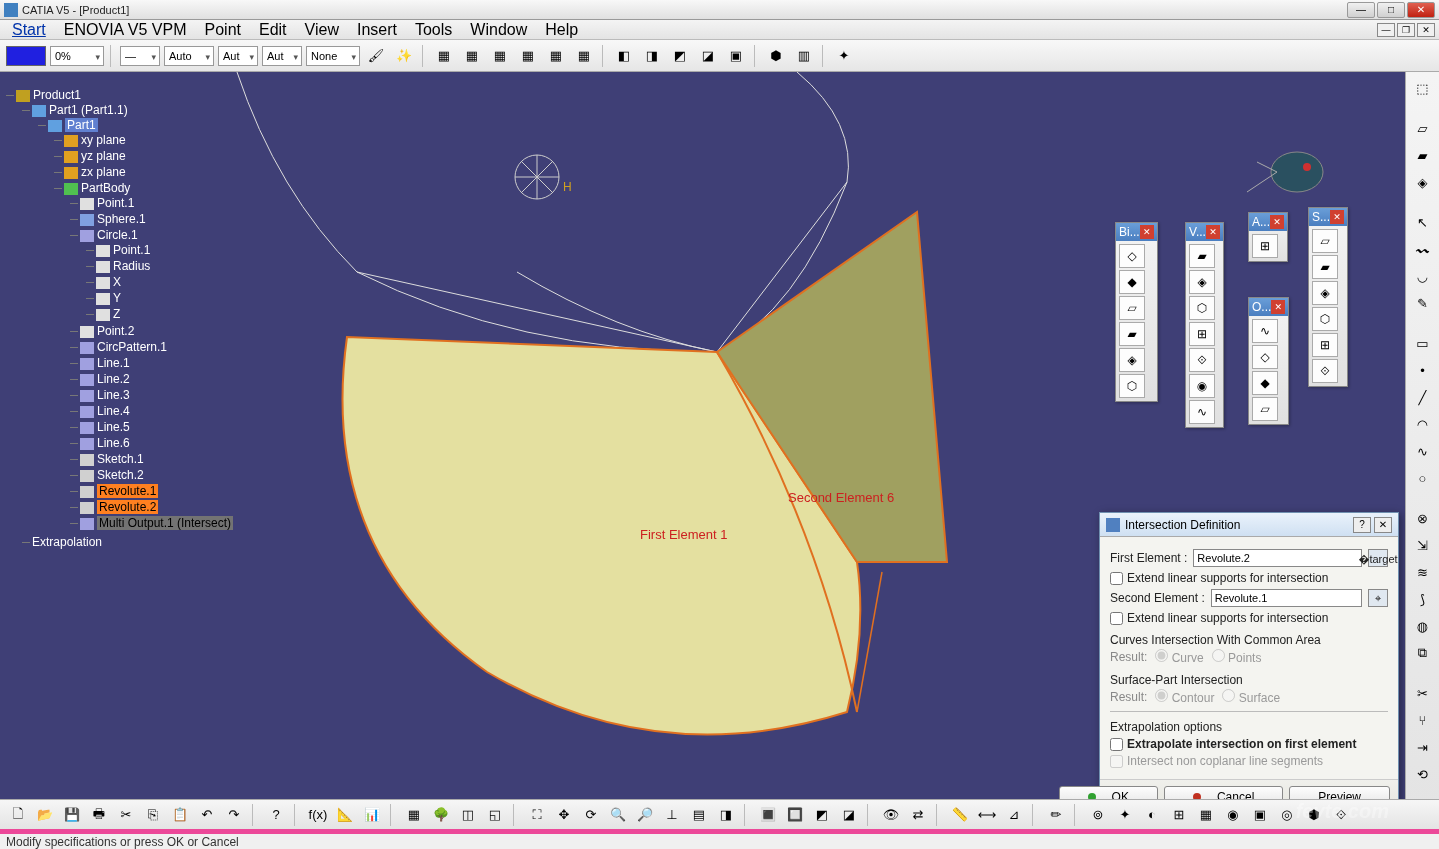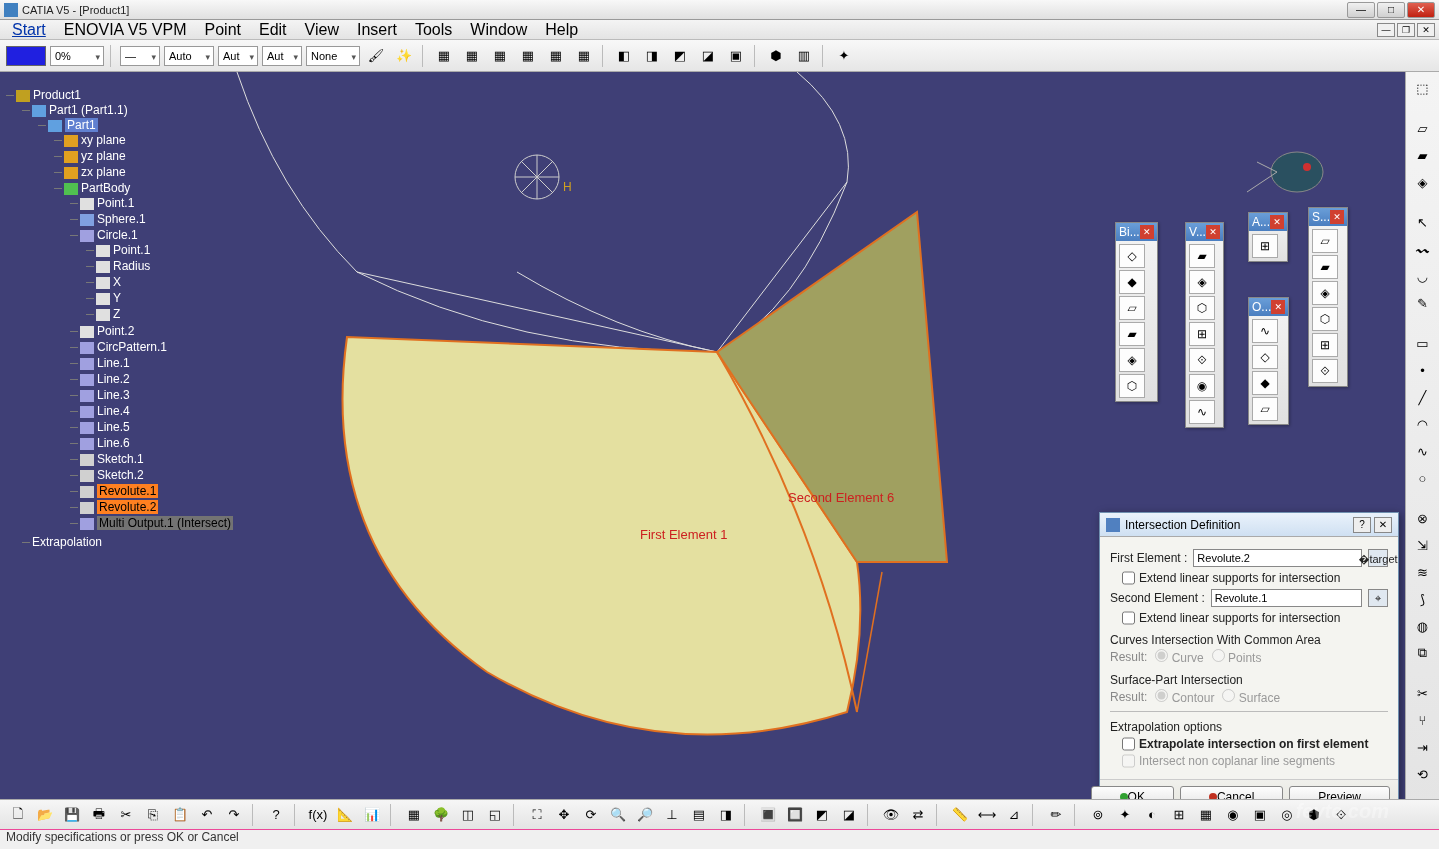--- a/index.html
+++ b/index.html
@@ -60,36 +60,36 @@
 .dialog { position:absolute; right:40px; top:440px; width:300px; background:#f4f4f0; border:1px solid #7090b0; box-shadow:2px 2px 8px rgba(0,0,0,0.4);}
 .dialog .dlg-title { height:24px; background:linear-gradient(#eaf2fb,#cfe0f2); display:flex; align-items:center; padding:0 6px; font-size:12px; border-bottom:1px solid #aaa;}
 .dialog .dlg-title .dlg-icon{ width:14px;height:14px; background:#5080c0; margin-right:5px;}
 .dialog .dlg-title .dlg-btns{margin-left:auto; display:flex; gap:3px;}
 .dialog .dlg-title .dlg-btns span{ width:18px;height:16px; border:1px solid #888; background:#eee; font-size:10px; display:flex;align-items:center;justify-content:center; cursor:pointer;}
 .dialog .dlg-body { padding:8px 10px; font-size:12px; color:#222;}
 .dialog .row { display:flex; align-items:center; margin:4px 0; gap:6px;}
 .dialog label{ white-space:nowrap;}
 .dialog input[type=text]{ flex:1; height:18px; border:1px solid #888; padding:0 3px; font-size:11px; background:#fff;}
 .dialog .pick{ width:20px;height:18px; border:1px solid #888; background:#e0e8f0; font-size:11px; display:flex;align-items:center;justify-content:center; cursor:pointer;}
-.dialog .chk { display:flex; gap:4px; margin:3px 12px;}
+.dialog .chk { display:flex; align-items:center; gap:4px; margin:3px 0;}
 .dialog .sect { font-weight:normal; color:#222; margin-top:8px;}
 .dialog .subr { display:flex; align-items:center; gap:8px; color:#888; margin:2px 0 6px 0;}
 .dialog .subr input[type=radio]{ accent-color:#888;}
 .dialog hr { border:none; border-top:1px solid #bbb; margin:4px 0;}
 .dialog .disabled { color:#999;}
 .dialog .dlg-foot { display:flex; justify-content:flex-end; gap:6px; padding:6px 8px; border-top:1px solid #ccc; background:linear-gradient(#f0f0ec,#e4e4dc);}
-.dialog .dlg-foot button { height:22px; padding:0 28px; border:1px solid #888; border-radius:3px; background:linear-gradient(#fdfdfd,#e4e4e4); font-size:11px; cursor:pointer; display:flex;align-items:center;gap:0;}
+.dialog .dlg-foot button { height:22px; padding:0 28px; border:1px solid #888; border-radius:3px; background:linear-gradient(#fdfdfd,#e4e4e4); font-size:11px; cursor:pointer; display:flex;align-items:center;gap:16px;}
 .dialog .dot{ width:8px;height:8px; border-radius:50%;}
 .dialog .dot.g{background:#30a030;} .dialog .dot.r{background:#c03020;}
 
 .bottom-toolbar { position:absolute; left:0; right:0; bottom:20px; height:30px; background:linear-gradient(#f6f6f6,#e4e4e4); border-top:1px solid #aaa; display:flex; align-items:center; padding:0 6px; gap:3px;}
 .bottom-toolbar .bb { width:24px; height:24px; display:flex;align-items:center;justify-content:center; font-size:13px; cursor:pointer; border:1px solid transparent;}
 .bottom-toolbar .bsep { width:6px; height:22px; border-left:1px solid #bbb; margin:0 3px;}
 
-.statusbar { position:absolute; left:0; right:0; bottom:0; height:20px; background:#f0f0f0; border-top:1px solid #ec4899; display:flex; align-items:flex-start; padding:0 6px; font-size:11px; color:#333;}
+.statusbar { position:absolute; left:0; right:0; bottom:0; height:20px; background:#f0f0f0; border-top:5px solid #ec4899; display:flex; align-items:flex-end; padding:0 6px; font-size:11px; color:#333;}
 
 .watermark { position:absolute; right:50px; bottom:26px; color:rgba(255,255,255,0.35); font-size:20px; font-style:italic; font-weight:bold; pointer-events:none;}
 </style>
 </head>
 <body>
 
 <div class="titlebar">
   <div class="titlebar-icon"></div>
   <div class="titlebar-text">CATIA V5 - [Product1]</div>
   <div class="titlebar-btns">

